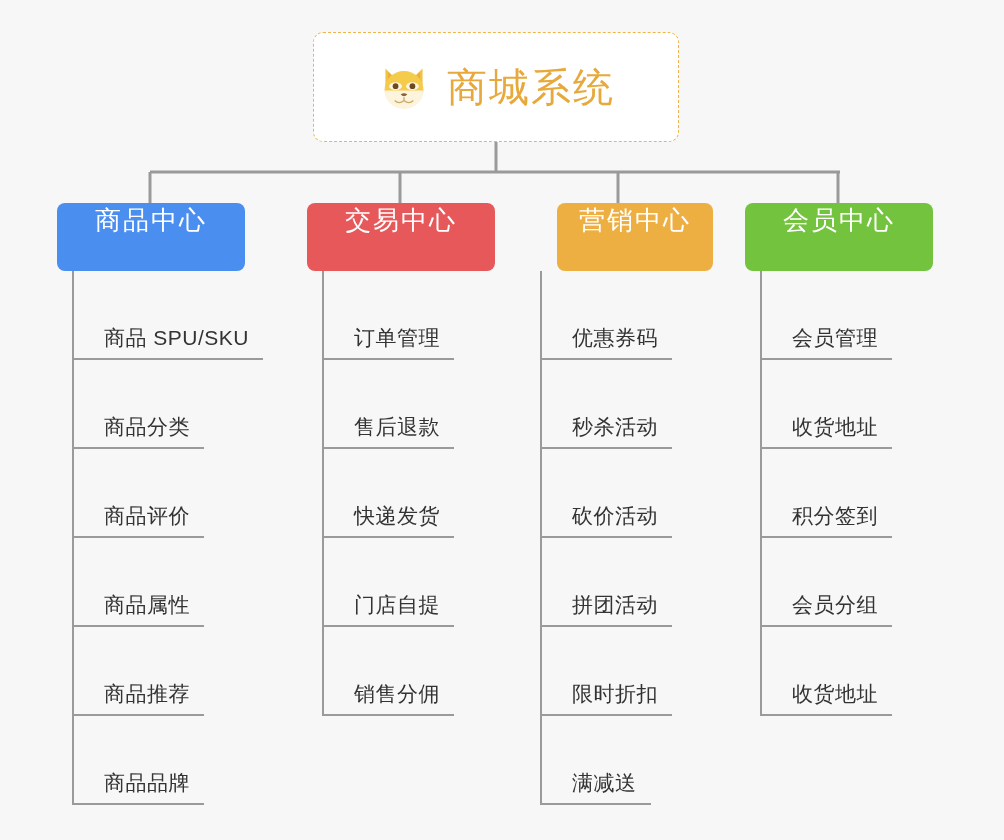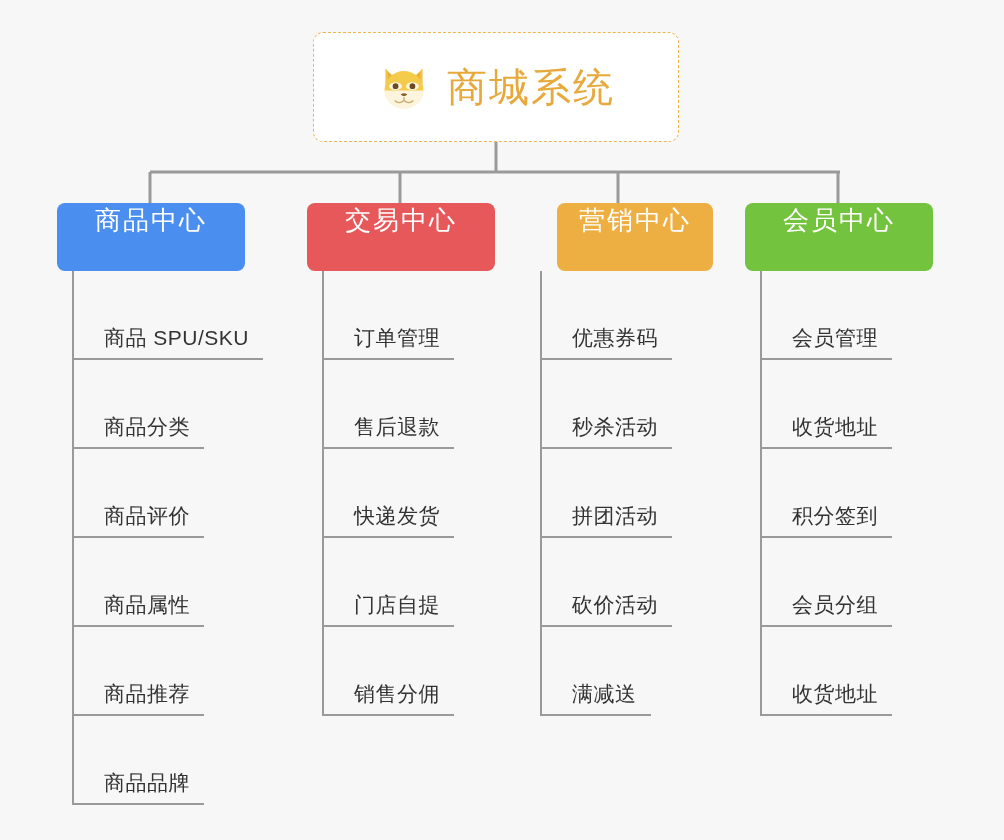--- a/index.html
+++ b/index.html
@@ -211,24 +211,27 @@
         <span>营销中心</span>
       </div>
       <div class="branch">
         <div class="leaf">
             <span class="leaf-inner"><span class="leaf-label">优惠券码</span></span>
           </div>
         <div class="leaf">
             <span class="leaf-inner"><span class="leaf-label">秒杀活动</span></span>
           </div>
         <div class="leaf">
+            <span class="leaf-inner"><span class="leaf-label">砍价活动</span></span>
+          </div>
+        <div class="leaf">
             <span class="leaf-inner"><span class="leaf-label">拼团活动</span></span>
           </div>
         <div class="leaf">
-            <span class="leaf-inner"><span class="leaf-label">砍价活动</span></span>
+            <span class="leaf-inner"><span class="leaf-label">限时折扣</span></span>
           </div>
         <div class="leaf">
             <span class="leaf-inner"><span class="leaf-label">满减送</span></span>
           </div>
       </div>
     </div>
 
     <div class="column" style="left:745px;">
       <div class="cat-box" style="background:#73c33e;">
         <span>会员中心</span>

